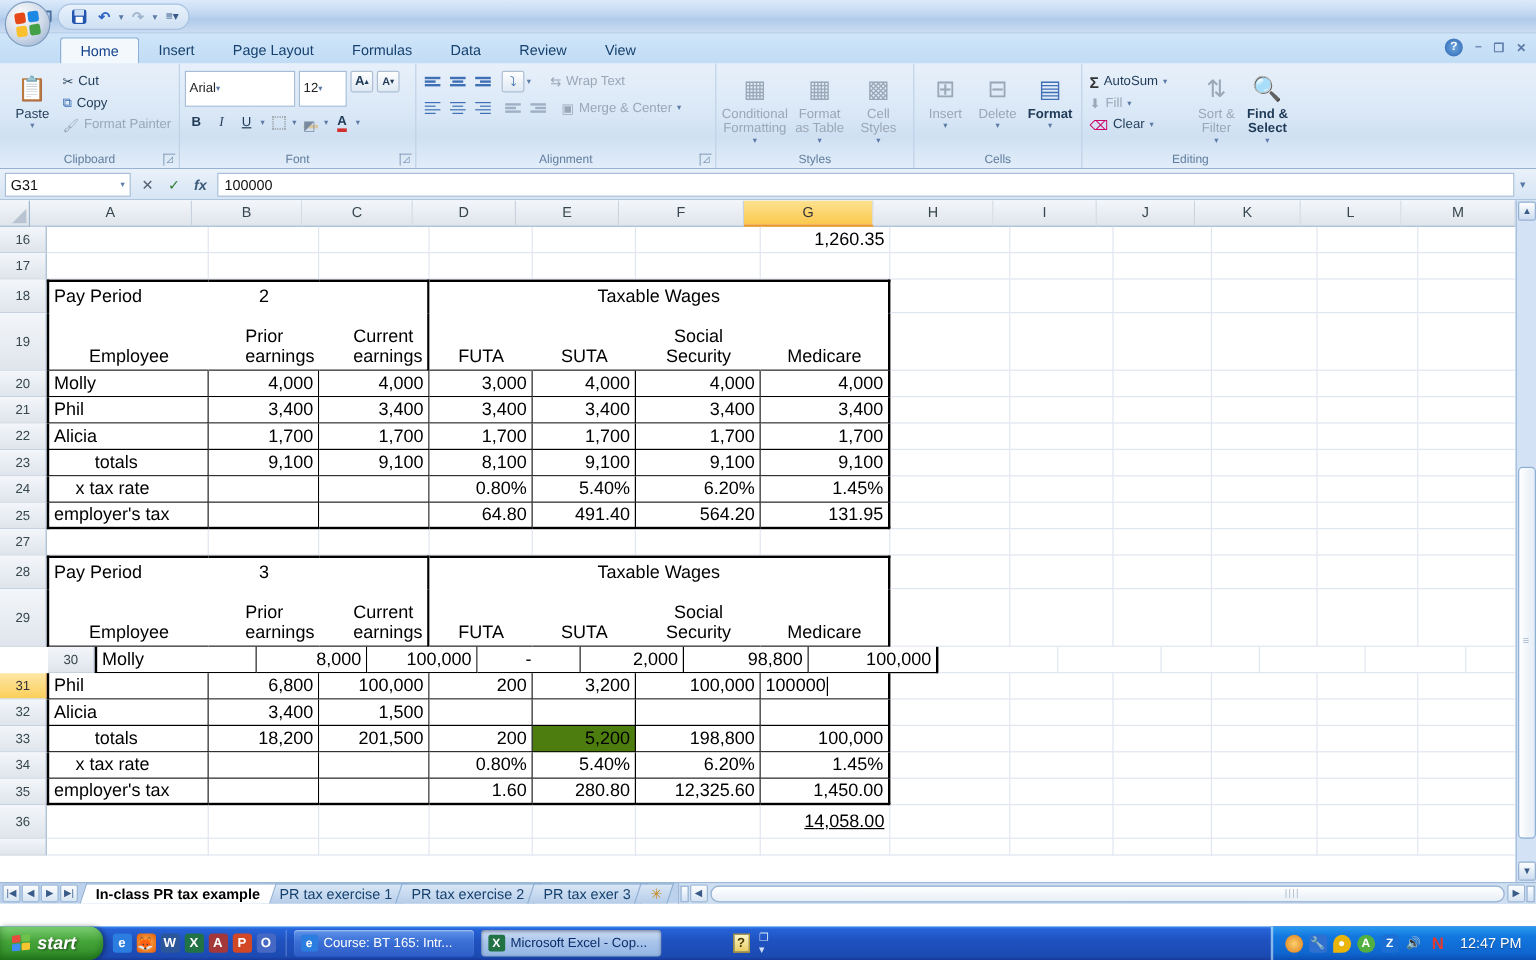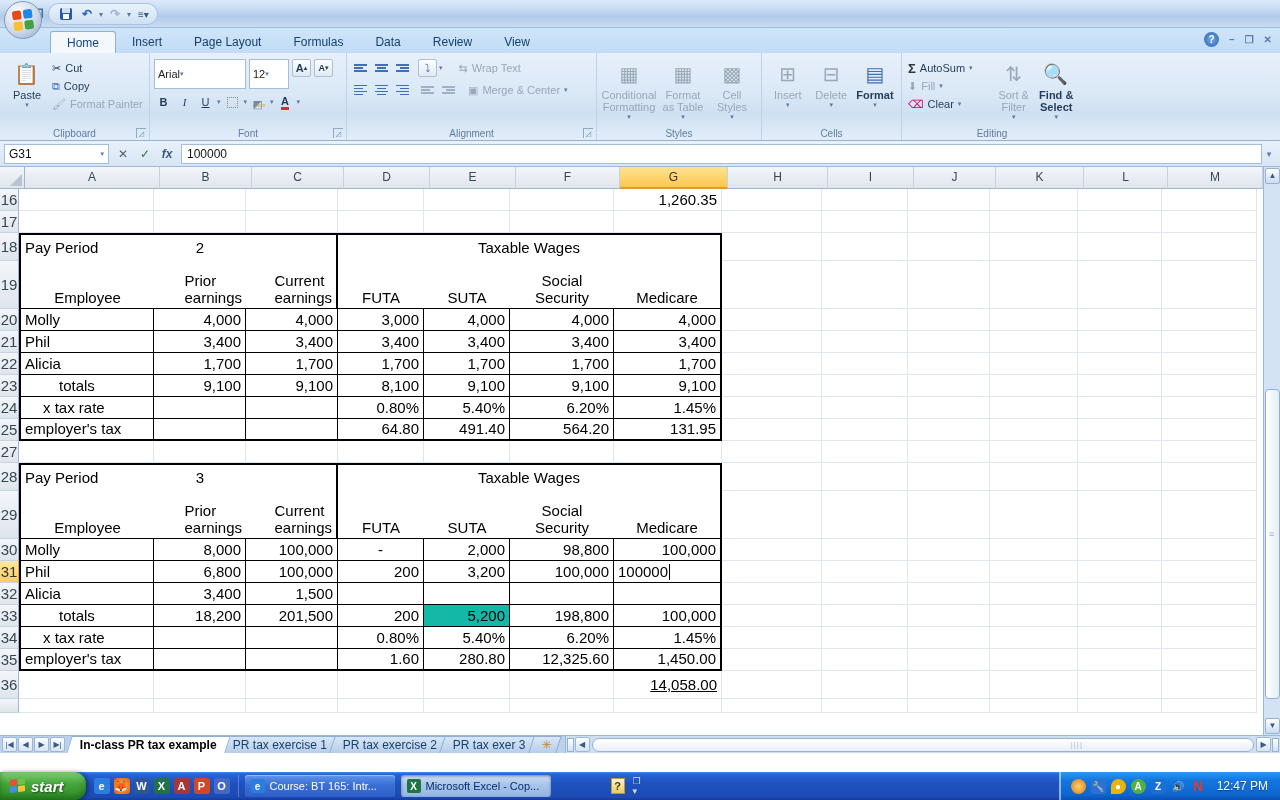--- a/index.html
+++ b/index.html
@@ -68,21 +68,21 @@
   .namebox { width:105px; height:20px; background:#fff; border:1px solid #a5bdd9; display:flex; align-items:center; justify-content:space-between; padding:0 4px; font-size:12px; color:#111; }
   .fbtns { display:flex; align-items:center; gap:2px; margin:0 4px; }
   .fbtn { width:20px; height:18px; text-align:center; line-height:18px; font-size:12px; color:#55606e; }
   .fx { font-style:italic; font-weight:bold; color:#3c5a7a; }
   .finput { flex:1; height:20px; background:#fff; border:1px solid #a5bdd9; padding:0 5px; font-size:12px; color:#111; display:flex; align-items:center; }
   .fbar-dd { width:14px; text-align:center; color:#5b7aa6; font-size:9px; }
 
   
   .gridwrap { position:absolute; left:0; top:167px; width:1263px; height:568px; overflow:hidden; background:#fff; }
   .grow { display:flex; }
-  .rowhdr { width:19px; flex:none; background:linear-gradient(#f3f6fa,#dfe5ec); border-right:1px solid #9eb6ce; border-bottom:1px solid #c8d2de; color:#37474f; font-size:15px; display:flex; align-items:center; justify-content:center; }
+  .rowhdr { width:39px; flex:none; background:linear-gradient(#f3f6fa,#dfe5ec); border-right:1px solid #9eb6ce; border-bottom:1px solid #c8d2de; color:#37474f; font-size:11px; display:flex; align-items:center; justify-content:center; }
   .rowhdr.sel { background:linear-gradient(#fde8a6,#fbce59); border-right:1px solid #e8a33d; color:#333; }
   .colhdr { background:linear-gradient(#f3f6fa,#dfe5ec); border-right:1px solid #c8d2de; border-bottom:1px solid #9eb6ce; color:#37474f; font-size:12px; text-align:center; line-height:21px; flex:none; }
   .colhdr.sel { background:linear-gradient(#fde292,#fbc84d); border-bottom:2px solid #e8962e; color:#333; }
   .corner { width:25px; flex:none; background:linear-gradient(#f3f6fa,#dfe5ec); border-right:1px solid #9eb6ce; border-bottom:1px solid #9eb6ce; position:relative; }
   .corner:after { content:""; position:absolute; right:2px; bottom:2px; border-left:12px solid transparent; border-bottom:12px solid #b8c4d1; }
   .cell { flex:none; font-size:15px; color:#000; padding:0 4px; display:flex; align-items:center; overflow:hidden; border-right:1px solid #e0e6f0; border-bottom:1px solid #e0e6f0; white-space:pre-line; line-height:1.15; }
   .cell.al { justify-content:flex-start; } .cell.ar { justify-content:flex-end; } .cell.ac { justify-content:center; text-align:center; }
   .cell.ab { align-items:flex-end; padding-bottom:2px; }
   .cell.bold { font-weight:normal; }
   .caret { display:inline-block; width:1px; height:16px; background:#000; margin-left:1px; }
@@ -661,21 +661,21 @@
           <div class="cell ac ab" style="width: 104px; background: rgb(255, 255, 255); border-width: 0px 0px 1px; border-top-style: initial; border-top-color: initial; border-left-style: initial; border-left-color: initial; border-right-style: initial; border-right-color: initial; border-bottom-style: solid; border-bottom-color: rgb(0, 0, 0);">Social
 Security</div>
           <div class="cell ac ab" style="width: 108px; background: rgb(255, 255, 255); border-width: 0px 2px 1px 0px; border-top-style: initial; border-top-color: initial; border-left-style: initial; border-left-color: initial; border-right-style: solid; border-right-color: rgb(0, 0, 0); border-bottom-style: solid; border-bottom-color: rgb(0, 0, 0);">Medicare</div>
           <div class="cell al" style="width: 100px;"></div>
           <div class="cell al" style="width: 86px;"></div>
           <div class="cell al" style="width: 82px;"></div>
           <div class="cell al" style="width: 88px;"></div>
           <div class="cell al" style="width: 84px;"></div>
           <div class="cell al" style="width: 95px;"></div>
         </div>
-        <div class="grow" style="height: 22px;">
+        <div class="grow" style="height: 22px; padding-left: 40px;">
           <div class="rowhdr">30</div>
           <div class="cell al" style="width: 135px; background: rgb(255, 255, 255); border-width: 0px 1px 1px 2px; border-top-style: initial; border-top-color: initial; border-left-style: solid; border-left-color: rgb(0, 0, 0); border-right-style: solid; border-right-color: rgb(0, 0, 0); border-bottom-style: solid; border-bottom-color: rgb(0, 0, 0);">Molly</div>
           <div class="cell ar" style="width: 92px; background: rgb(255, 255, 255); border-width: 0px 1px 1px 0px; border-top-style: initial; border-top-color: initial; border-left-style: initial; border-left-color: initial; border-right-style: solid; border-right-color: rgb(0, 0, 0); border-bottom-style: solid; border-bottom-color: rgb(0, 0, 0);">8,000</div>
           <div class="cell ar" style="width: 92px; background: rgb(255, 255, 255); border-width: 0px 1px 1px 0px; border-top-style: initial; border-top-color: initial; border-left-style: initial; border-left-color: initial; border-right-style: solid; border-right-color: rgb(0, 0, 0); border-bottom-style: solid; border-bottom-color: rgb(0, 0, 0);">100,000</div>
           <div class="cell ac" style="width: 86px; background: rgb(255, 255, 255); border-width: 0px 1px 1px 0px; border-top-style: initial; border-top-color: initial; border-left-style: initial; border-left-color: initial; border-right-style: solid; border-right-color: rgb(0, 0, 0); border-bottom-style: solid; border-bottom-color: rgb(0, 0, 0);">-</div>
           <div class="cell ar" style="width: 86px; background: rgb(255, 255, 255); border-width: 0px 1px 1px 0px; border-top-style: initial; border-top-color: initial; border-left-style: initial; border-left-color: initial; border-right-style: solid; border-right-color: rgb(0, 0, 0); border-bottom-style: solid; border-bottom-color: rgb(0, 0, 0);">2,000</div>
           <div class="cell ar" style="width: 104px; background: rgb(255, 255, 255); border-width: 0px 1px 1px 0px; border-top-style: initial; border-top-color: initial; border-left-style: initial; border-left-color: initial; border-right-style: solid; border-right-color: rgb(0, 0, 0); border-bottom-style: solid; border-bottom-color: rgb(0, 0, 0);">98,800</div>
           <div class="cell ar" style="width: 108px; background: rgb(255, 255, 255); border-width: 0px 2px 1px 0px; border-top-style: initial; border-top-color: initial; border-left-style: initial; border-left-color: initial; border-right-style: solid; border-right-color: rgb(0, 0, 0); border-bottom-style: solid; border-bottom-color: rgb(0, 0, 0);">100,000</div>
           <div class="cell al" style="width: 100px;"></div>
           <div class="cell al" style="width: 86px;"></div>
@@ -715,21 +715,21 @@
           <div class="cell al" style="width: 88px;"></div>
           <div class="cell al" style="width: 84px;"></div>
           <div class="cell al" style="width: 95px;"></div>
         </div>
         <div class="grow" style="height: 22px;">
           <div class="rowhdr">33</div>
           <div class="cell al bold" style="width: 135px; padding-left: 38px; background: rgb(255, 255, 255); border-width: 0px 1px 1px 2px; border-top-style: initial; border-top-color: initial; border-left-style: solid; border-left-color: rgb(0, 0, 0); border-right-style: solid; border-right-color: rgb(0, 0, 0); border-bottom-style: solid; border-bottom-color: rgb(0, 0, 0);">totals</div>
           <div class="cell ar" style="width: 92px; background: rgb(255, 255, 255); border-width: 0px 1px 1px 0px; border-top-style: initial; border-top-color: initial; border-left-style: initial; border-left-color: initial; border-right-style: solid; border-right-color: rgb(0, 0, 0); border-bottom-style: solid; border-bottom-color: rgb(0, 0, 0);">18,200</div>
           <div class="cell ar" style="width: 92px; background: rgb(255, 255, 255); border-width: 0px 1px 1px 0px; border-top-style: initial; border-top-color: initial; border-left-style: initial; border-left-color: initial; border-right-style: solid; border-right-color: rgb(0, 0, 0); border-bottom-style: solid; border-bottom-color: rgb(0, 0, 0);">201,500</div>
           <div class="cell ar" style="width: 86px; background: rgb(255, 255, 255); border-width: 0px 1px 1px 0px; border-top-style: initial; border-top-color: initial; border-left-style: initial; border-left-color: initial; border-right-style: solid; border-right-color: rgb(0, 0, 0); border-bottom-style: solid; border-bottom-color: rgb(0, 0, 0);">200</div>
-          <div class="cell ar" style="width: 86px; background: #14b8a6; border-width: 0px 1px 1px 0px; border-top-style: initial; border-top-color: initial; border-left-style: initial; border-left-color: initial; border-right-style: solid; border-right-color: rgb(0, 0, 0); border-bottom-style: solid; border-bottom-color: rgb(0, 0, 0);">5,200</div>
+          <div class="cell ar" style="width: 86px; background: #4d7c0f; border-width: 0px 1px 1px 0px; border-top-style: initial; border-top-color: initial; border-left-style: initial; border-left-color: initial; border-right-style: solid; border-right-color: rgb(0, 0, 0); border-bottom-style: solid; border-bottom-color: rgb(0, 0, 0);">5,200</div>
           <div class="cell ar" style="width: 104px; background: rgb(255, 255, 255); border-width: 0px 1px 1px 0px; border-top-style: initial; border-top-color: initial; border-left-style: initial; border-left-color: initial; border-right-style: solid; border-right-color: rgb(0, 0, 0); border-bottom-style: solid; border-bottom-color: rgb(0, 0, 0);">198,800</div>
           <div class="cell ar" style="width: 108px; background: rgb(255, 255, 255); border-width: 0px 2px 1px 0px; border-top-style: initial; border-top-color: initial; border-left-style: initial; border-left-color: initial; border-right-style: solid; border-right-color: rgb(0, 0, 0); border-bottom-style: solid; border-bottom-color: rgb(0, 0, 0);">100,000</div>
           <div class="cell al" style="width: 100px;"></div>
           <div class="cell al" style="width: 86px;"></div>
           <div class="cell al" style="width: 82px;"></div>
           <div class="cell al" style="width: 88px;"></div>
           <div class="cell al" style="width: 84px;"></div>
           <div class="cell al" style="width: 95px;"></div>
         </div>
         <div class="grow" style="height: 22px;">

